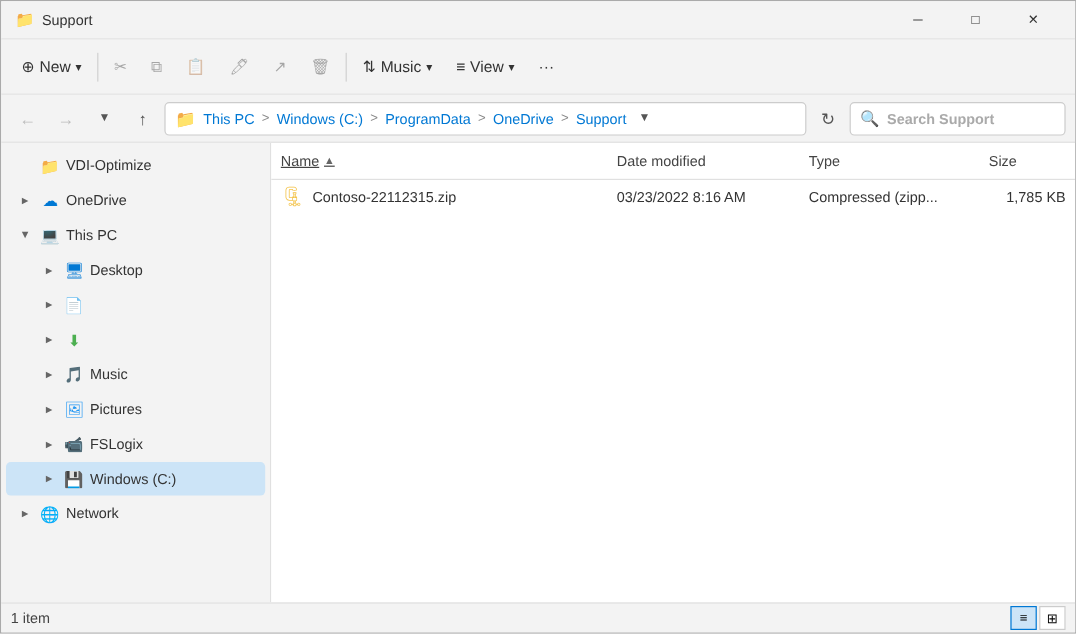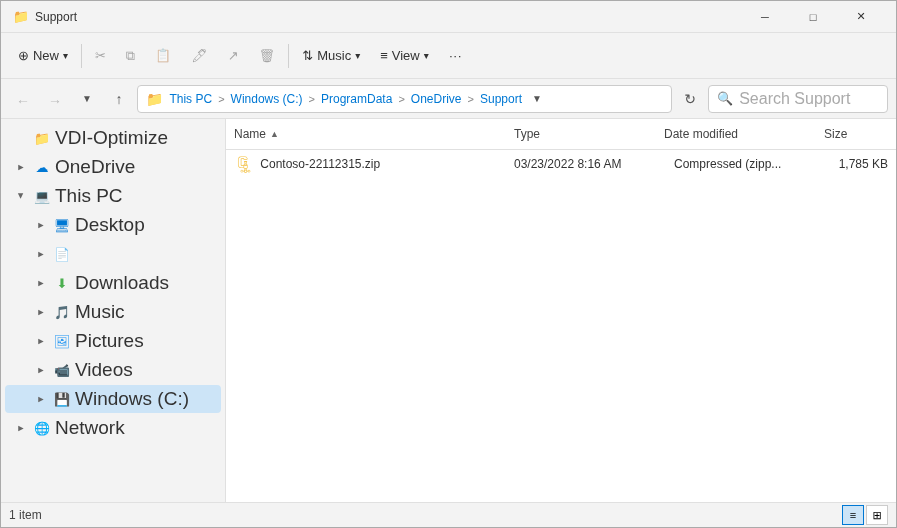--- a/index.html
+++ b/index.html
@@ -204,21 +204,21 @@
     .chevron.open { transform: rotate(90deg); }
     .sidebar-icon {
       width: 18px;
       height: 18px;
       flex-shrink: 0;
       display: flex;
       align-items: center;
       justify-content: center;
     }
     .sidebar-label {
-      font-size: 19px;
+      font-size: 12px;
       color: #333;
       flex: 1;
       white-space: nowrap;
       overflow: hidden;
       text-overflow: ellipsis;
     }
 
     
     .sidebar::-webkit-scrollbar { width: 6px; }
     .sidebar::-webkit-scrollbar-track { background: transparent; }
@@ -242,21 +242,21 @@
     .col-header {
       display: flex;
       align-items: center;
       gap: 4px;
       padding: 4px 8px;
       font-size: 12px;
       color: #444;
       cursor: pointer;
       user-select: none;
     }
-    .col-name { width: 280px; }
+    .col-name { width: 280px; text-decoration: underline; }
     .col-date { width: 160px; }
     .col-type { width: 150px; }
     .col-size { flex: 1; }
     .sort-arrow { font-size: 9px; color: #666; }
 
     .file-list-body {
       flex: 1;
       overflow-y: auto;
       background: #fff;
     }
@@ -397,21 +397,21 @@
     <span class="breadcrumb-item">ProgramData</span>
     <span class="breadcrumb-sep">&gt;</span>
     <span class="breadcrumb-item">OneDrive</span>
     <span class="breadcrumb-sep">&gt;</span>
     <span class="breadcrumb-item">Support</span>
     <span class="address-dropdown">▼</span>
   </div>
   <button class="refresh-btn">↻</button>
   <div class="search-box">
     <span style="color:#888; font-size:13px;">🔍</span>
-    <span style="color:#aaa; font-size:16px;">Search Support</span>
+    <span style="color:#aaa; font-size:12px;font-weight:bold;">Search Support</span>
   </div>
 </div>
 
 <div class="main-area">
 
   <div class="sidebar">
 
     <div class="sidebar-item">
       <span class="chevron"></span>
       <span class="sidebar-icon icon-folder">📁</span>
@@ -437,39 +437,38 @@
     </div>
 
     <div class="sidebar-item" style="padding-left: 28px;">
       <span class="chevron">►</span>
       <span class="sidebar-icon icon-docs">📄</span>
     </div>
 
     <div class="sidebar-item" style="padding-left: 28px;">
       <span class="chevron">►</span>
       <span class="sidebar-icon icon-downloads" style="color:#4caf50;">⬇</span>
-      <span class="sidebar-label">Downloads</span>
     </div>
 
     <div class="sidebar-item" style="padding-left: 28px;">
       <span class="chevron">►</span>
       <span class="sidebar-icon icon-music">🎵</span>
       <span class="sidebar-label">Music</span>
     </div>
 
     <div class="sidebar-item" style="padding-left: 28px;">
       <span class="chevron">►</span>
       <span class="sidebar-icon icon-pictures">🖼</span>
       <span class="sidebar-label">Pictures</span>
     </div>
 
     <div class="sidebar-item" style="padding-left: 28px;">
       <span class="chevron">►</span>
       <span class="sidebar-icon icon-videos">📹</span>
-      <span class="sidebar-label">Videos</span>
+      <span class="sidebar-label">FSLogix</span>
     </div>
 
     <div class="sidebar-item selected" style="padding-left: 28px;">
       <span class="chevron">►</span>
       <span class="sidebar-icon icon-windows">💾</span>
       <span class="sidebar-label">Windows (C:)</span>
     </div>
 
     <div class="sidebar-item">
       <span class="chevron">►</span>
@@ -479,25 +478,25 @@
 
   </div>
 
   <div class="file-list">
 
     <div class="file-list-header">
       <div class="col-header col-name">
         <span>Name</span>
         <span class="sort-arrow">▲</span>
       </div>
+      <div class="col-header col-date">
+        <span>Date modified</span>
+      </div>
       <div class="col-header col-type">
         <span>Type</span>
-      </div>
-      <div class="col-header col-date">
-        <span>Date modified</span>
       </div>
       <div class="col-header col-size">
         <span>Size</span>
       </div>
     </div>
 
     <div class="file-list-body">
       <div class="file-row">
         <div class="file-cell name">
           <span style="font-size:16px; color:#f4c54f;">🗜</span>

